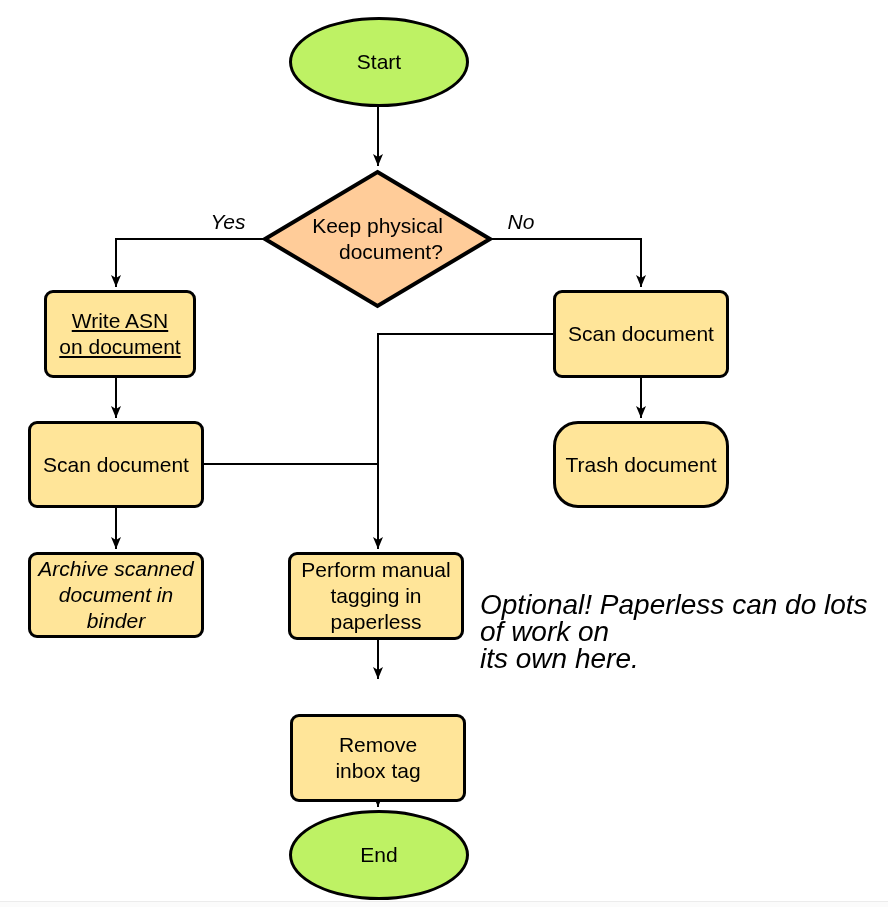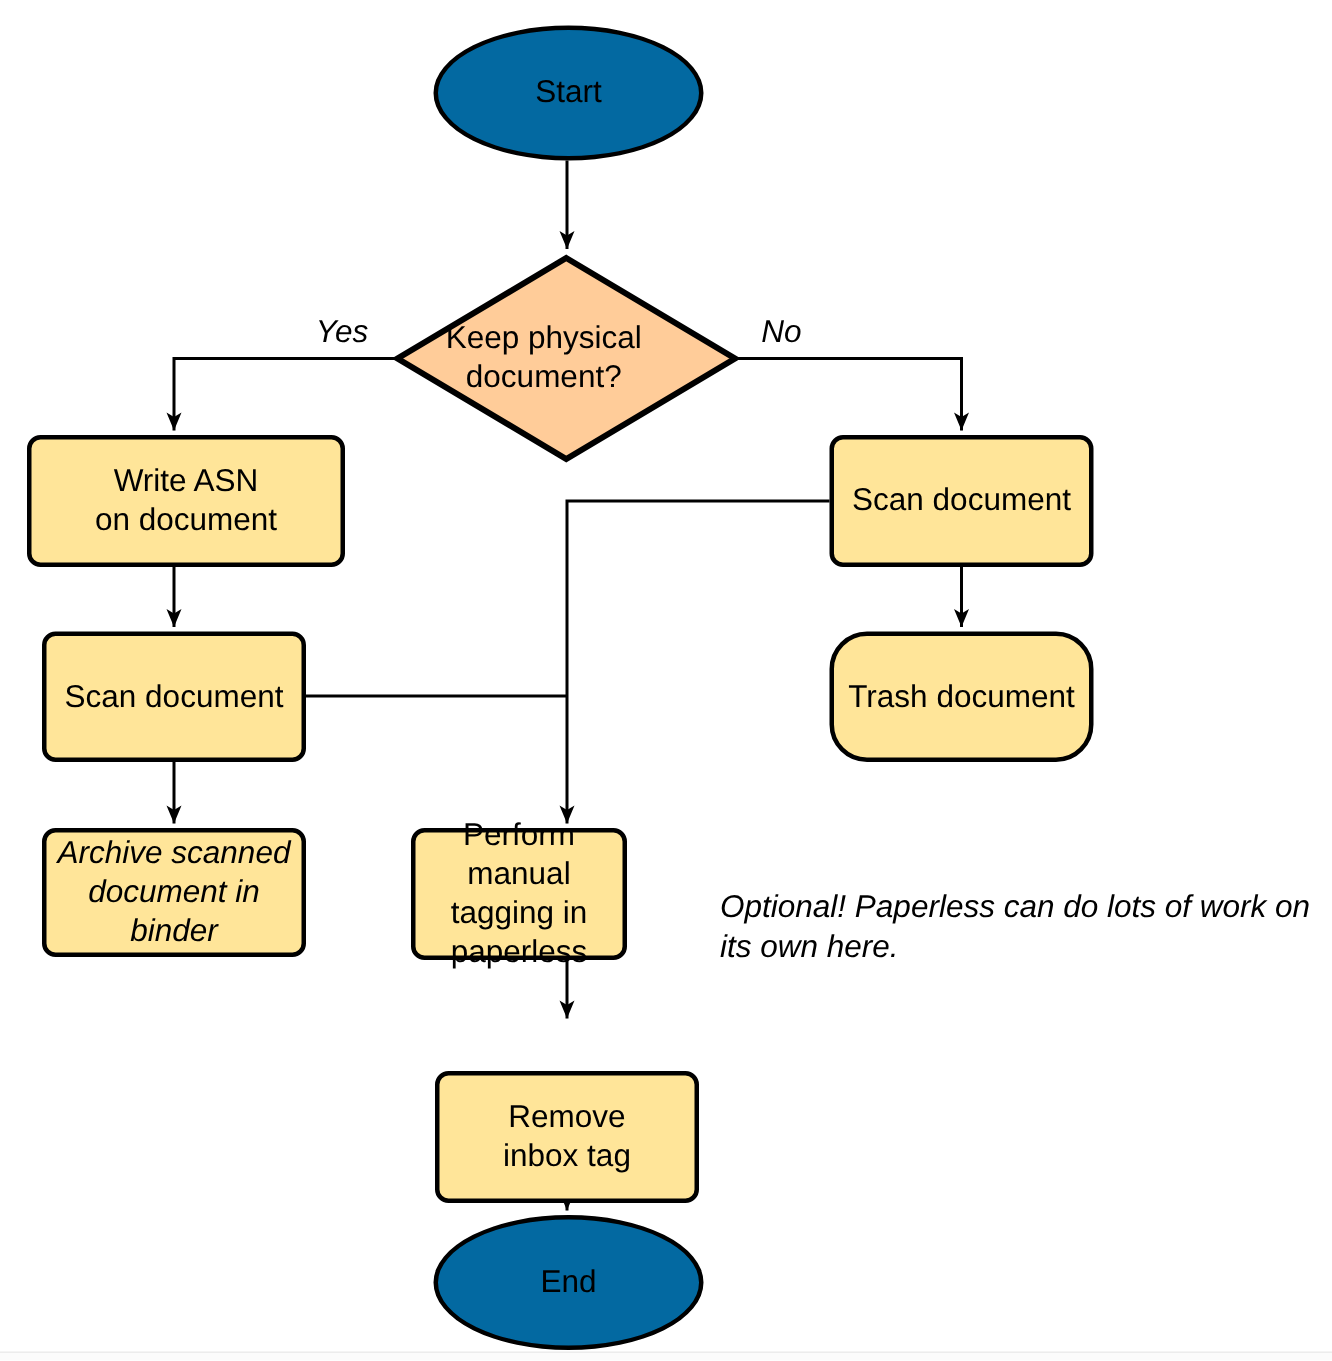--- a/index.html
+++ b/index.html
@@ -33,21 +33,21 @@
     line-height: 26px;
     color: #000000;
     white-space: pre-line;
   }
   .process {
     background: #FFE599;
     border: 3px solid #000000;
     border-radius: 9px;
   }
   .terminal {
-    background: #0369a1;
+    background: #bef264;
     border: 3px solid #000000;
     border-radius: 50%;
   }
   .decision-label {
     position: absolute;
     z-index: 3;
     display: flex;
     align-items: center;
     justify-content: center;
     text-align: center;
@@ -61,48 +61,48 @@
     z-index: 3;
     font-size: 21px;
     line-height: 24px;
     color: #000000;
     text-align: center;
     font-style: italic;
   }
   .annotation {
     position: absolute;
     z-index: 3;
-    font-size: 21px;
+    font-size: 28px;
     line-height: 27px;
     font-style: italic;
     color: #000000;
     white-space: pre-line;
   }
   .page-bottom-edge {
     position: absolute;
     left: 0;
     top: 901px;
     width: 888px;
     height: 6px;
     background: #fbfbfb;
     border-top: 1px solid #ececec;
     z-index: 0;
   }
 
   
   .n-start    { left: 289px; top: 17px;  width: 180px; height: 90px; }
-  .n-write    { left: 18px;  top: 290px; width: 212px; height: 88px; }
+  .n-write    { left: 44px;  top: 290px; width: 152px; height: 88px; text-decoration: underline; }
   .n-scanL    { left: 28px;  top: 421px; width: 176px; height: 87px; }
   .n-archive  { left: 28px;  top: 552px; width: 176px; height: 86px; font-style: italic; }
   .n-scanR    { left: 553px; top: 290px; width: 176px; height: 88px; }
   .n-trash    { left: 553px; top: 421px; width: 176px; height: 87px; border-radius: 25px; }
-  .n-tagging  { left: 274px; top: 552px; width: 144px; height: 88px; }
+  .n-tagging  { left: 288px; top: 552px; width: 176px; height: 88px; }
   .n-remove   { left: 290px; top: 714px; width: 176px; height: 88px; }
   .n-end      { left: 289px; top: 810px; width: 180px; height: 90px; }
-  .decision-label { left: 262px; top: 196px; width: 201px; height: 86px; }
+  .decision-label { left: 277px; top: 196px; width: 201px; height: 86px; text-align: right; }
   .lbl-yes    { left: 203px; top: 210px; width: 50px; }
   .lbl-no     { left: 496px; top: 210px; width: 50px; }
   .annotation { left: 480px; top: 591px; width: 405px; }
 </style>
 </head>
 <body>
 
 <div class="canvas">
 
   <svg class="edges-svg" width="888" height="907" viewBox="0 0 888 907">

